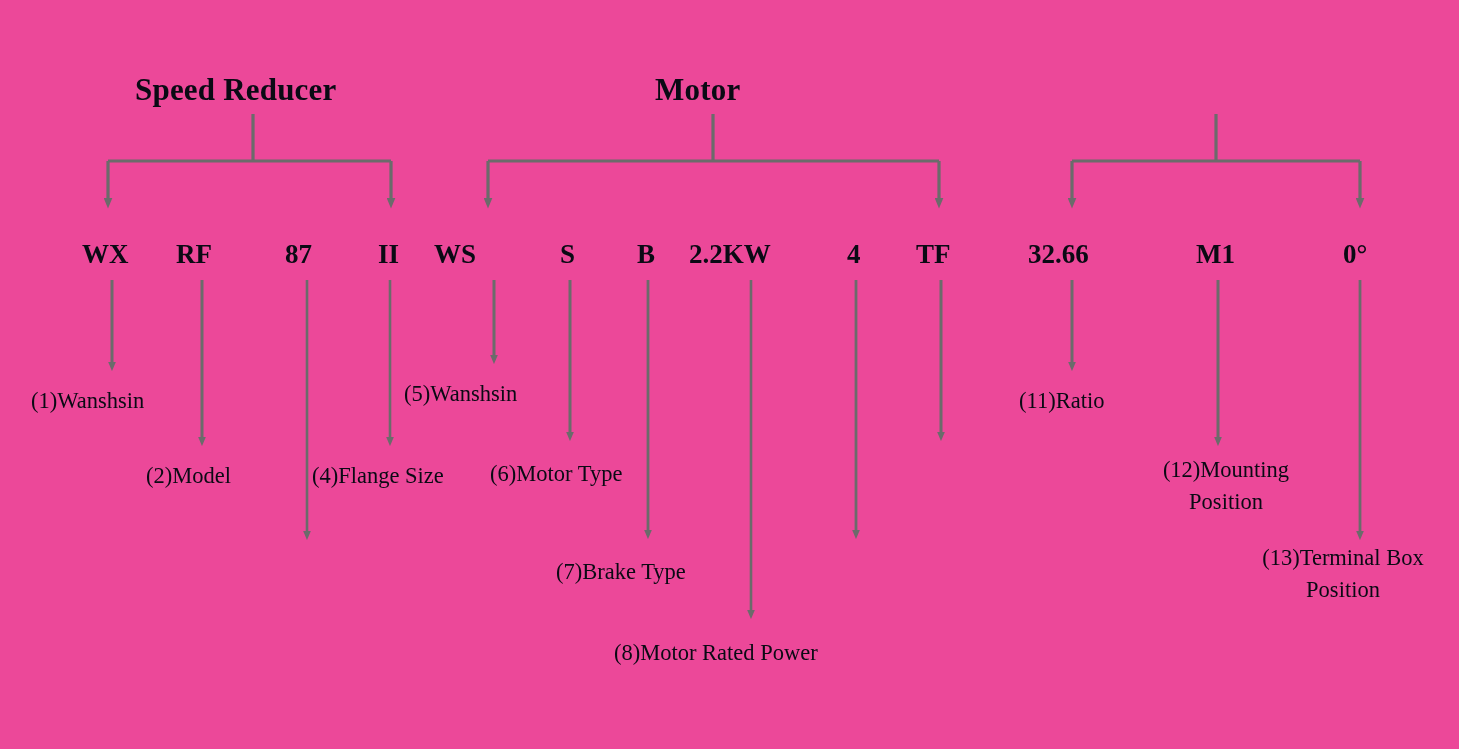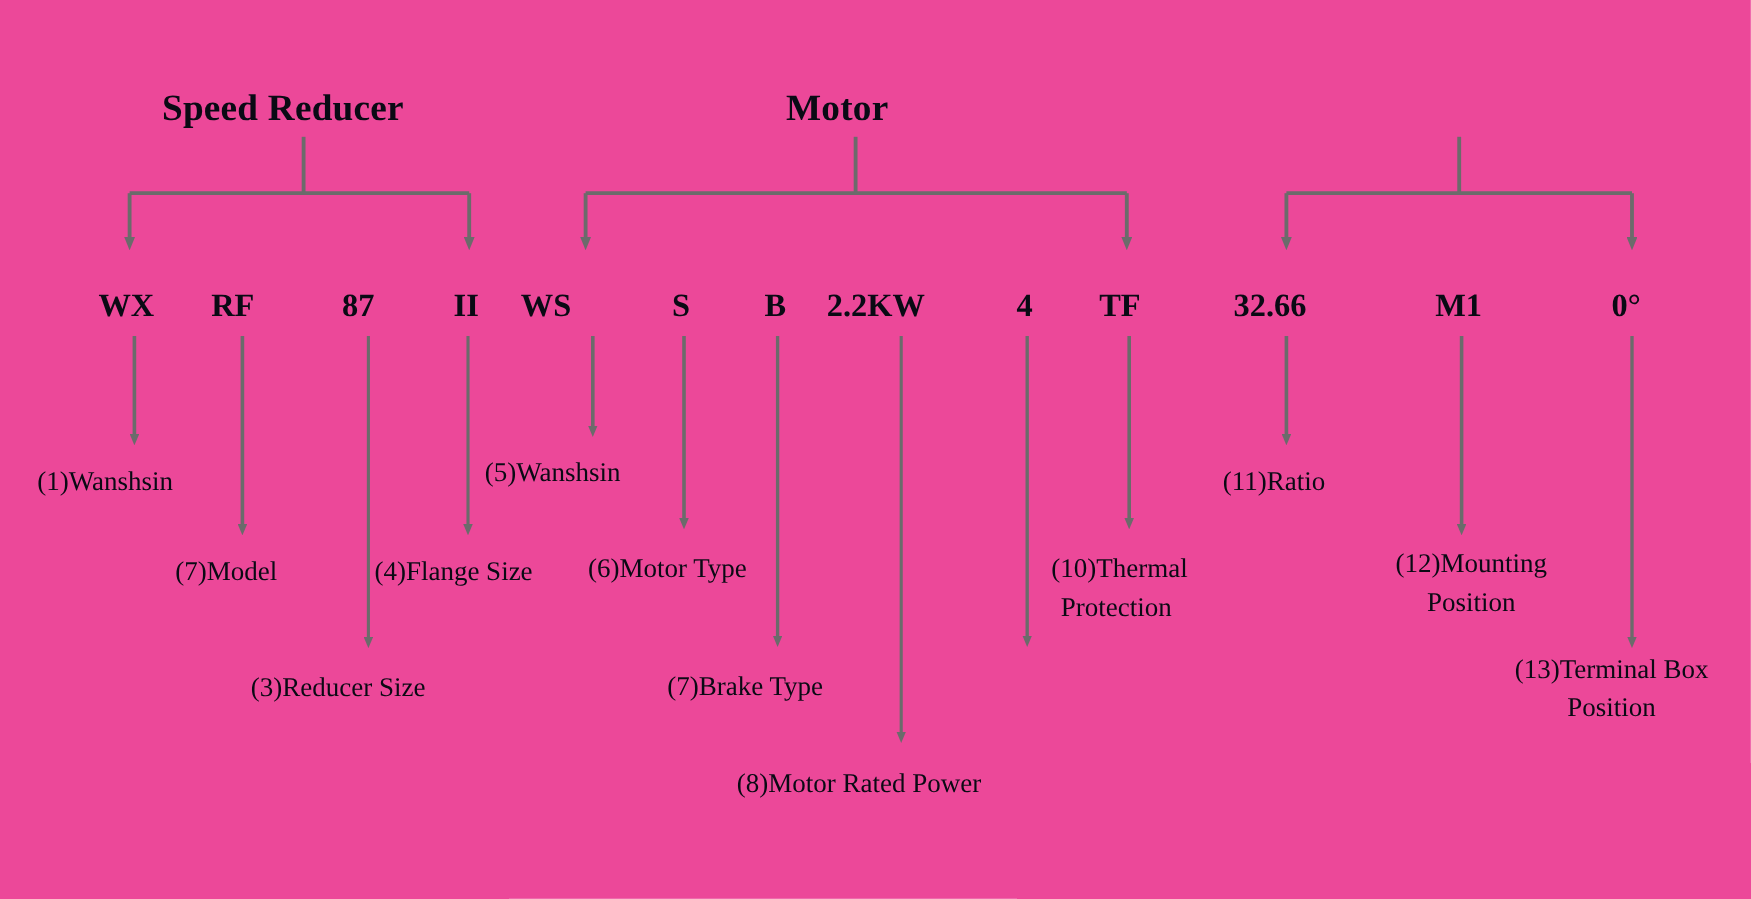--- a/index.html
+++ b/index.html
@@ -78,39 +78,34 @@
   <div class="txt code-term" style="left:637px;top:239px;">B</div>
   <div class="txt code-term" style="left:689px;top:239px;">2.2KW</div>
   <div class="txt code-term" style="left:847px;top:239px;">4</div>
   <div class="txt code-term" style="left:916px;top:239px;">TF</div>
   <div class="txt code-term" style="left:1028px;top:239px;">32.66</div>
   <div class="txt code-term" style="left:1196px;top:239px;">M1</div>
   <div class="txt code-term" style="left:1343px;top:239px;">0°</div>
 
   <div class="txt leaf-label" style="left:31px;top:385px;">(1)Wanshsin</div>
 
-  <div class="txt leaf-label" style="left:146px;top:460px;">(7)Model</div>
+  <div class="txt leaf-label" style="left:146px;top:460px;">(2)Model</div>
 
-  <div class="txt leaf-label" style="left:209px;top:557px;">(3)Reducer Size</div>
 
   <div class="txt leaf-label" style="left:312px;top:460px;">(4)Flange Size</div>
 
   <div class="txt leaf-label" style="left:404px;top:378px;">(5)Wanshsin</div>
 
   <div class="txt leaf-label" style="left:490px;top:458px;">(6)Motor Type</div>
 
   <div class="txt leaf-label" style="left:556px;top:556px;">(7)Brake Type</div>
 
   <div class="txt leaf-label" style="left:614px;top:637px;">(8)Motor Rated Power</div>
 
 
-  <div class="txt leaf-label two-line" style="left:876px;top:458px;width:160px;text-align:left;">
-    <span>(10)Thermal</span><br>
-    <span style="display:inline-block;padding-left:8px;">Protection</span>
-  </div>
 
   <div class="txt leaf-label" style="left:1019px;top:385px;">(11)Ratio</div>
 
   <div class="txt leaf-label two-line" style="left:1136px;top:454px;width:180px;text-align:center;">
     <span>(12)Mounting</span><br>
     <span>Position</span>
   </div>
 
   <div class="txt leaf-label two-line" style="left:1232px;top:542px;width:222px;text-align:center;">
     <span>(13)Terminal Box</span><br>

